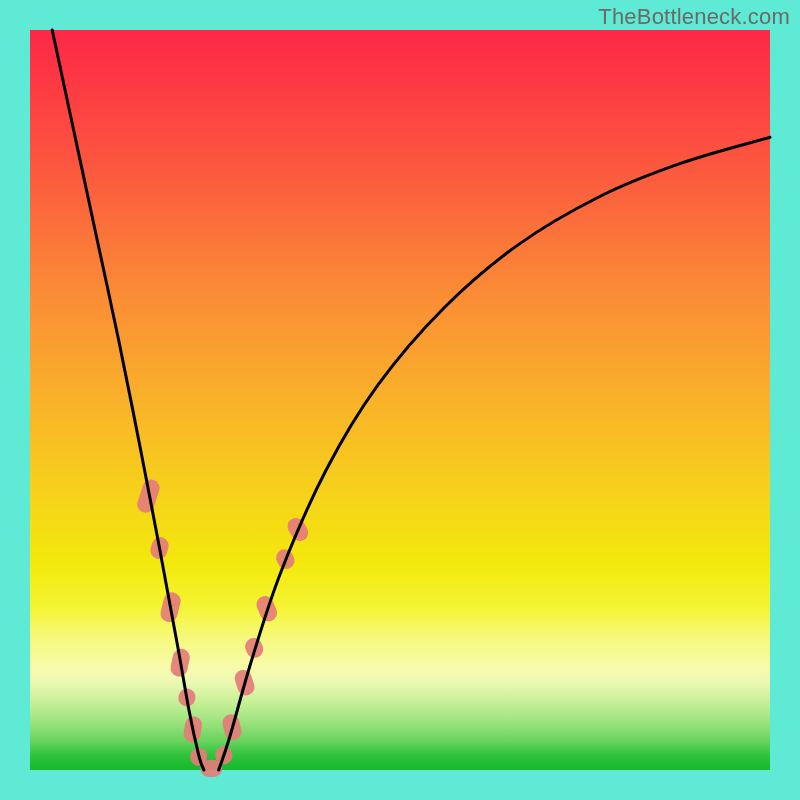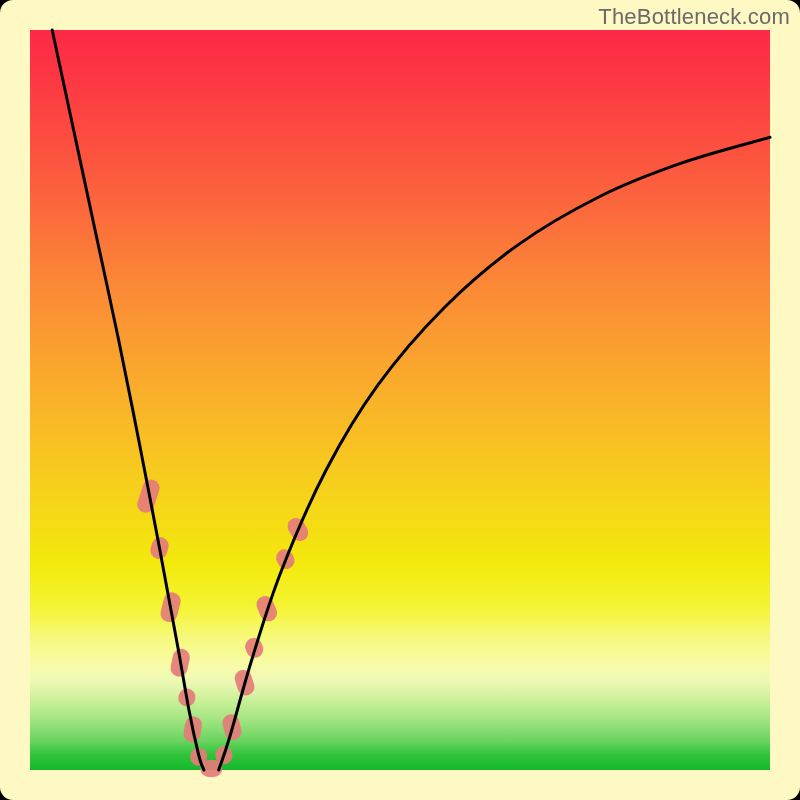--- a/index.html
+++ b/index.html
@@ -10,22 +10,21 @@
     overflow: hidden;
     background: #000;
     font-family: Arial, Helvetica, sans-serif;
   }
   .frame {
     position: absolute;
     left: 0;
     top: 0;
     width: 800px;
     height: 800px;
-    background: #fef9c3;
-    border-radius: 13px;
+    background: #5eead4;
   }
   .plot {
     position: absolute;
     left: 30px;
     top: 30px;
     width: 740px;
     height: 740px;
     
     background: linear-gradient(
       to bottom,

